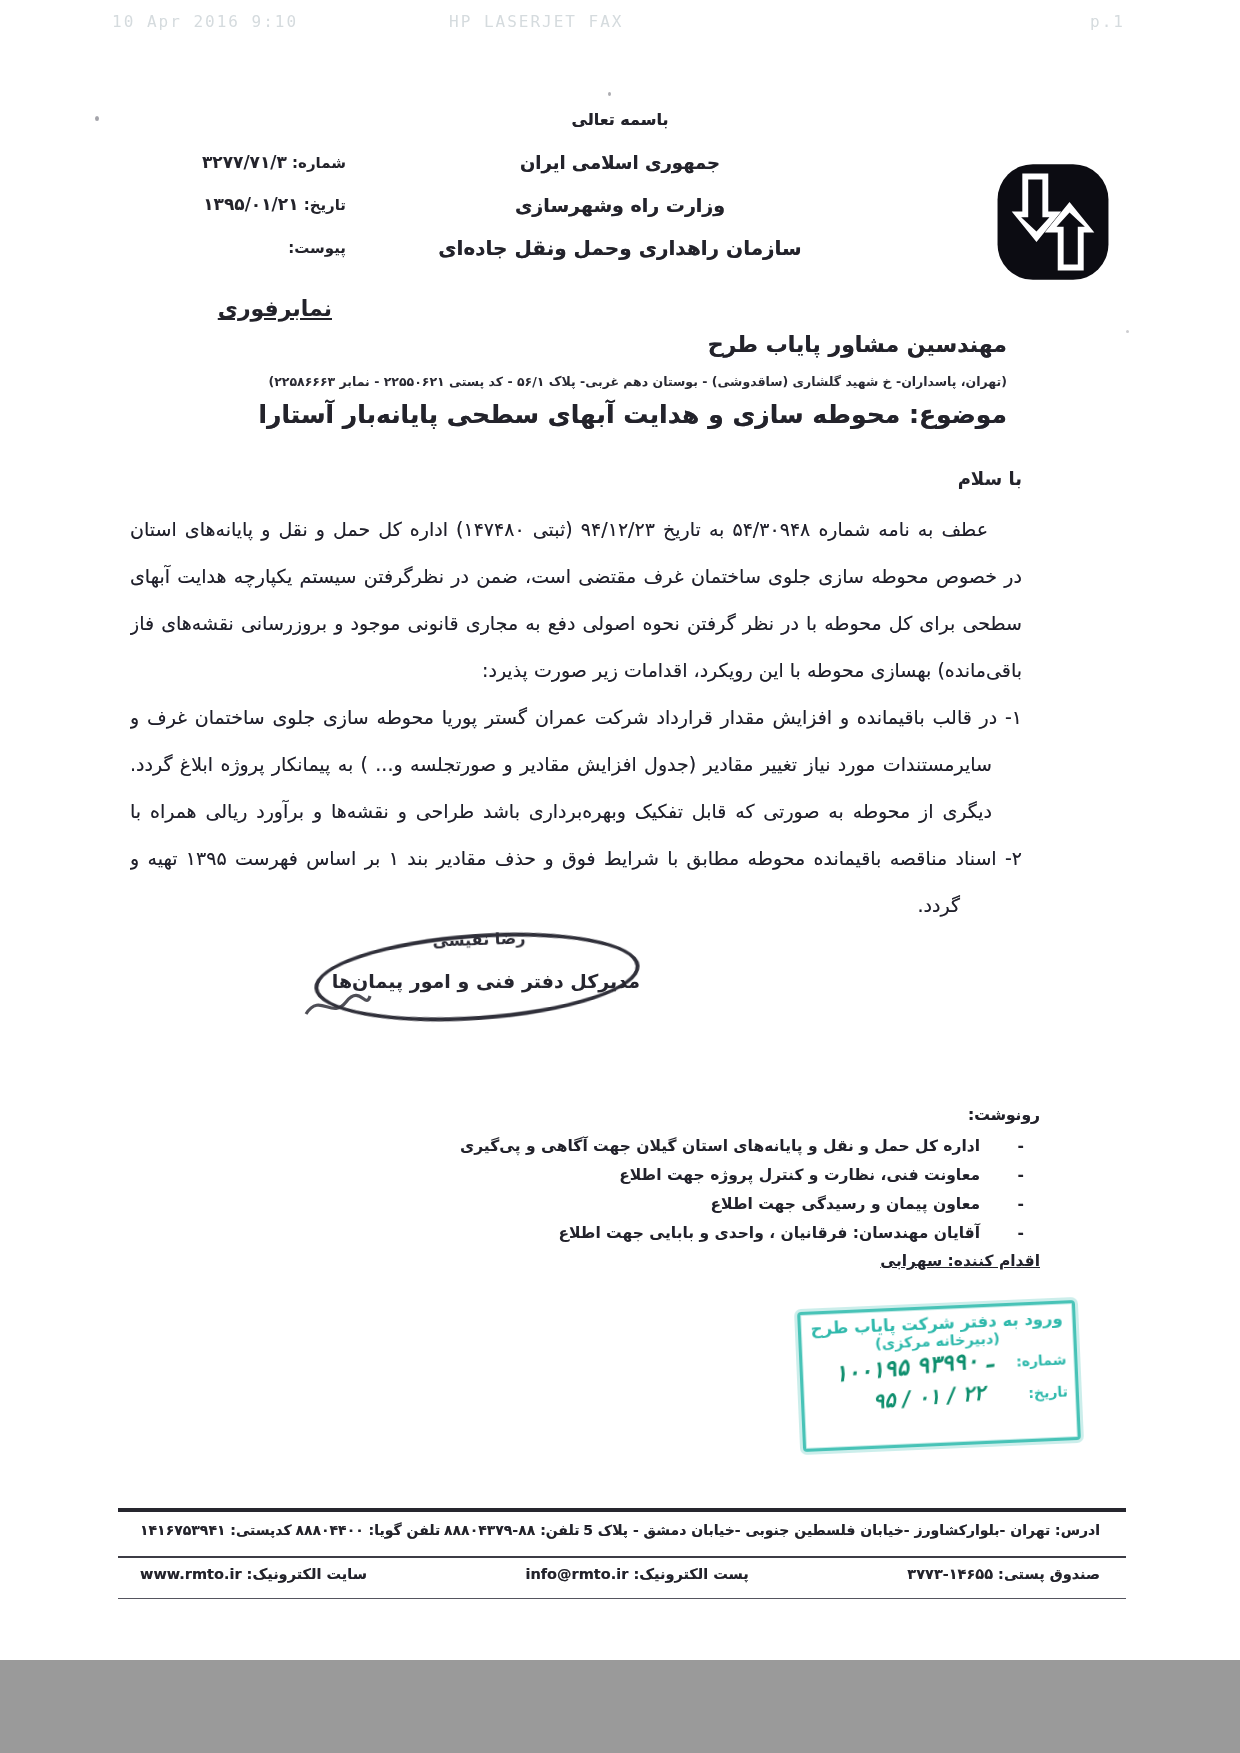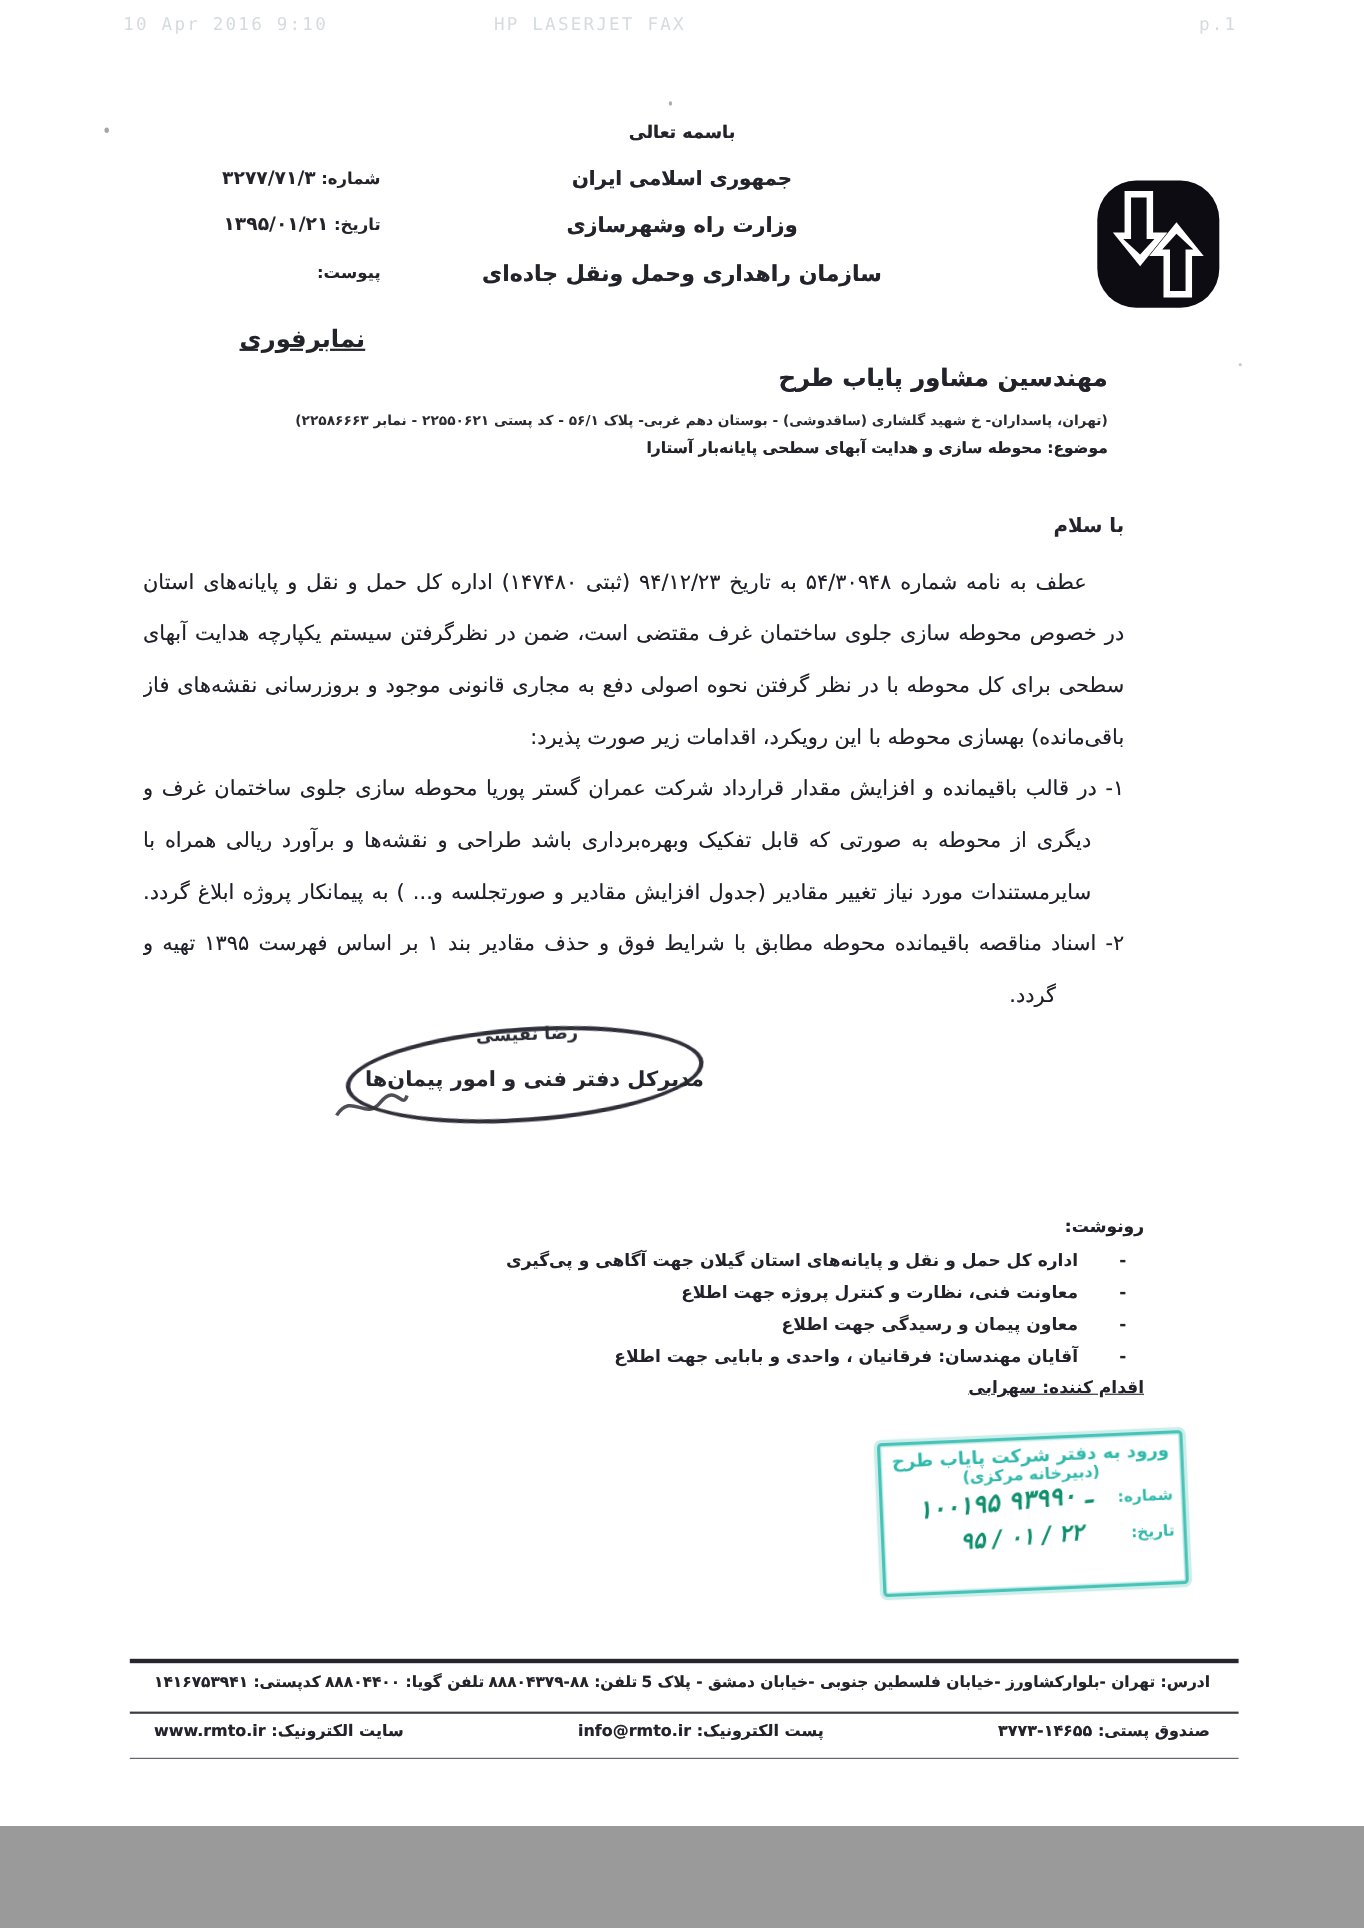--- a/index.html
+++ b/index.html
@@ -33,21 +33,21 @@
   .meta-value{font-size:17px;font-weight:bold;letter-spacing:1px;}
   .m-num{top:0;} .m-date{top:42px;} .m-att{top:86px;}
 
   .urgency{position:absolute;right:908px;top:296px;font-size:22px;font-weight:bold;
     text-decoration:underline;white-space:nowrap;}
 
   
   .rcpt-name{position:absolute;right:233px;top:332px;font-size:22px;font-weight:bold;white-space:nowrap;
     text-shadow:0 0 .6px rgba(20,20,30,.7);}
   .rcpt-addr{position:absolute;right:233px;top:374px;font-size:12.5px;font-weight:bold;white-space:nowrap;color:#2a2a33;}
-  .rcpt-subject{position:absolute;right:233px;top:400px;font-size:14px;font-weight:bold;white-space:nowrap;
+  .rcpt-subject{position:absolute;right:233px;top:400px;font-size:25px;font-weight:bold;white-space:nowrap;
     text-shadow:0 0 .6px rgba(20,20,30,.7);}
 
   
   .salutation{position:absolute;left:130px;top:468px;width:892px;text-align:right;
     font-size:18px;font-weight:bold;}
   .letter-body{position:absolute;left:130px;top:506px;width:892px;font-size:19px;color:#1f1f2a;}
   .bl{height:47px;line-height:47px;white-space:nowrap;text-shadow:0 0 .4px rgba(25,25,35,.5);}
   .jl{text-align:justify;text-align-last:justify;white-space:normal;overflow:hidden;}
   .rl{text-align:right;}
   .ind1{padding-right:34px;} .ind2{padding-right:30px;} .ind3{padding-right:62px;text-align:right;}
@@ -148,22 +148,22 @@
   <div class="rcpt-addr">(تهران، پاسداران- خ شهید گلشاری (ساقدوشی) - بوستان دهم غربی- پلاک ۵۶/۱ - کد پستی ۲۲۵۵۰۶۲۱ - نمابر ۲۲۵۸۶۶۶۳)</div>
   <div class="rcpt-subject">موضوع: محوطه سازی و هدایت آبهای سطحی پایانه‌بار آستارا</div>
 
   <div class="salutation">با سلام</div>
   <div class="letter-body">
     <div class="bl jl ind1">عطف به نامه شماره ۵۴/۳۰۹۴۸ به تاریخ ۹۴/۱۲/۲۳ (ثبتی ۱۴۷۴۸۰) اداره کل حمل و نقل و پایانه‌های استان گیلان،</div>
     <div class="bl jl">در خصوص محوطه سازی جلوی ساختمان غرف مقتضی است، ضمن در نظرگرفتن سیستم یکپارچه هدایت آبهای</div>
     <div class="bl jl">سطحی برای کل محوطه با در نظر گرفتن نحوه اصولی دفع به مجاری قانونی موجود و بروزرسانی نقشه‌های فاز دو (بخش</div>
     <div class="bl rl">باقی‌مانده) بهسازی محوطه با این رویکرد، اقدامات زیر صورت پذیرد:</div>
     <div class="bl jl">۱- در قالب باقیمانده و افزایش مقدار قرارداد شرکت عمران گستر پوریا محوطه سازی جلوی ساختمان غرف و بخش</div>
+    <div class="bl jl ind2">سایرمستندات مورد نیاز تغییر مقادیر (جدول افزایش مقادیر و صورتجلسه و... ) به پیمانکار پروژه ابلاغ گردد.</div>
     <div class="bl jl ind2">دیگری از محوطه به صورتی که قابل تفکیک وبهره‌برداری باشد طراحی و نقشه‌ها و برآورد ریالی همراه با</div>
-    <div class="bl jl ind2">سایرمستندات مورد نیاز تغییر مقادیر (جدول افزایش مقادیر و صورتجلسه و... ) به پیمانکار پروژه ابلاغ گردد.</div>
     <div class="bl jl">۲- اسناد مناقصه باقیمانده محوطه مطابق با شرایط فوق و حذف مقادیر بند ۱ بر اساس فهرست ۱۳۹۵ تهیه و ارسال</div>
     <div class="bl rl ind3">گردد.</div>
   </div>
 
   <div class="sig">
     <div class="sig-oval"></div>
     <div class="sig-name">رضا نفیسی</div>
     <div class="sig-title">مدیرکل دفتر فنی و امور پیمان‌ها</div>
     <svg class="sig-squiggle" viewBox="0 0 70 40">
       <path d="M4 30 C 18 8, 30 36, 44 18 S 64 26, 68 12" fill="none" stroke="#30303a" stroke-width="3.2" opacity=".85"></path>

